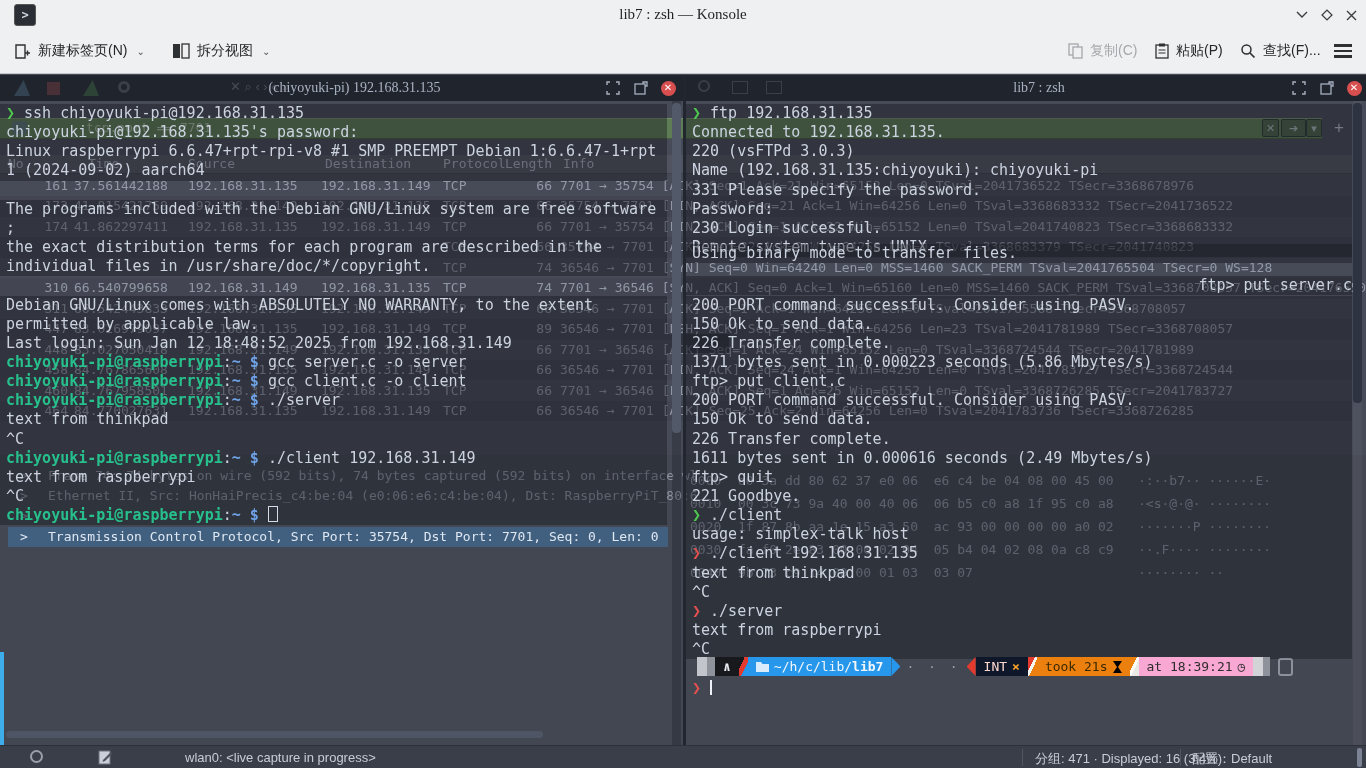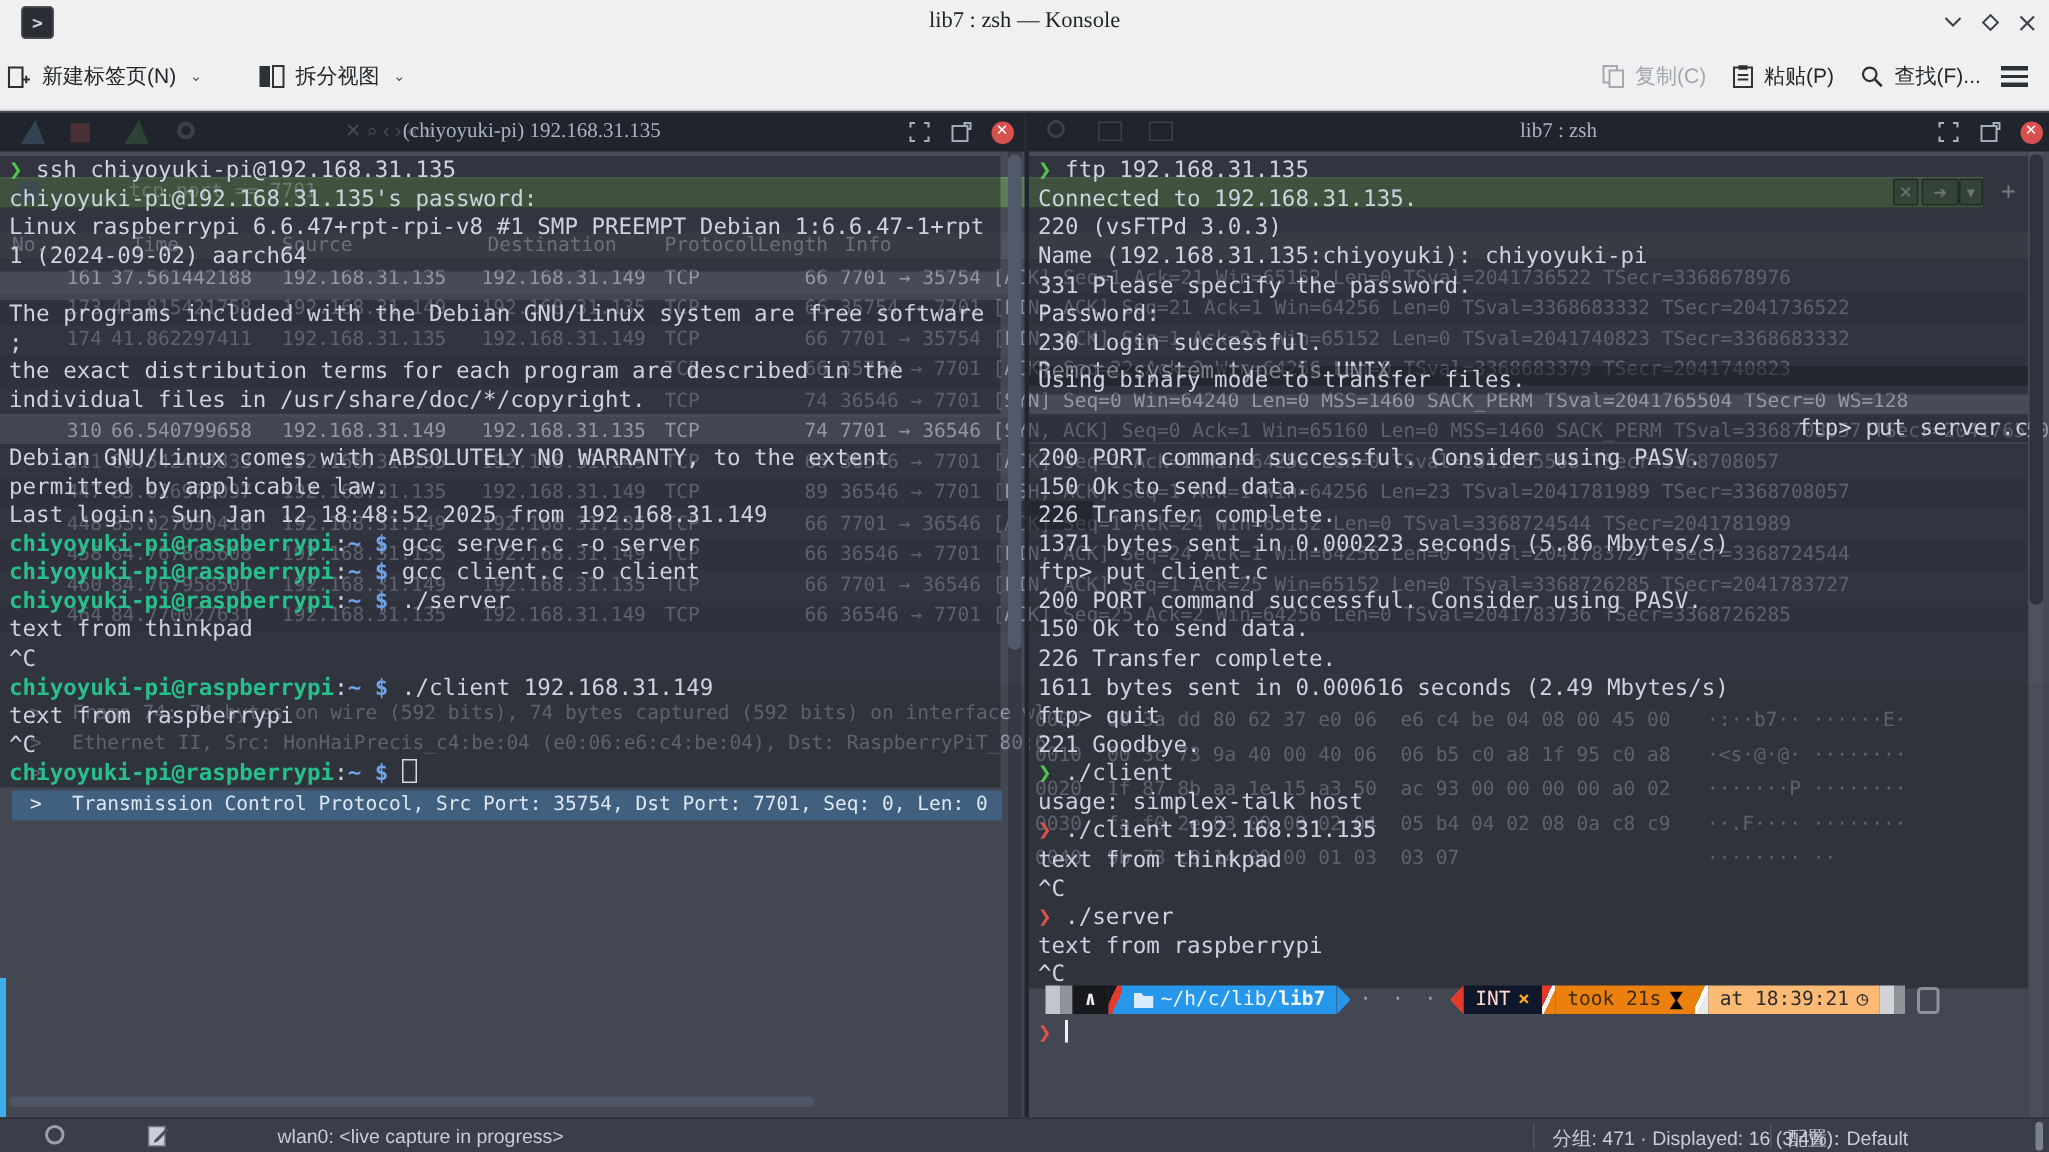--- a/index.html
+++ b/index.html
@@ -97,21 +97,21 @@
       </svg>
   </div>
   <div class="win-btn" style="left:1342px">
     <svg width="11" height="11" viewBox="0 0 11 11">
         <path d="M1 1l9 9M10 1l-9 9" stroke="#3b3e42" stroke-width="1.4"></path>
       </svg>
   </div>
 </div>
 
 <div class="toolbar">
-  <div class="tb-btn" style="left:4px">
+  <div class="tb-btn" style="left:14px">
     <span>
         <svg width="17" height="17" viewBox="0 0 17 17">
           <path d="M2 2h9v13H2z" fill="none" stroke="#2e3134" stroke-width="1.4"></path>
           <path d="M11 10h5M13.5 7.5v5" stroke="#2e3134" stroke-width="1.4"></path>
         </svg>
       </span>
     <span>新建标签页(N)</span>
     <span class="tb-arrow">⌄</span>
   </div>
   <div class="tb-btn" style="left:172px">
@@ -292,21 +292,21 @@
     <div class="pwedge" style="background:linear-gradient(115deg,#e23b2e 38%,#f5f5f3 38%,#f5f5f3 56%,#ec800f 56%)"></div>
     <div class="pseg" style="background:#ec800f;color:#3a2a00">
       <span>took 21s</span>
       <span>
           <svg width="9" height="12" viewBox="0 0 9 12">
             <path d="M0 0h9L5 6 9 12H0l4-6z" fill="#2e220"></path>
           </svg>
         </span>
     </div>
     <div class="pwedge" style="background:linear-gradient(115deg,#ec800f 38%,#fdfdfc 38%,#fdfdfc 56%,#e9e9e6 56%)"></div>
-    <div class="pseg" style="background:#fdba74;color:#2d2d2d">
+    <div class="pseg" style="background:#f9a8d4;color:#2d2d2d">
       <span>at 18:39:21</span>
       <span>◷</span>
     </div>
     <div style="width:10px;height:19px;background:#d2d3d6"></div>
     <div style="width:7px;height:19px;background:#8e929b"></div>
     <div class="ghost-box"></div>
   </div>
 
   <div class="pane-head" style="left:0;width:683px">
     <div class="ghost" style="left:14px;top:5px;width:16px;height:16px;background:#6d9fc0;clip-path:polygon(0 100%,100% 100%,60% 0)"></div>

